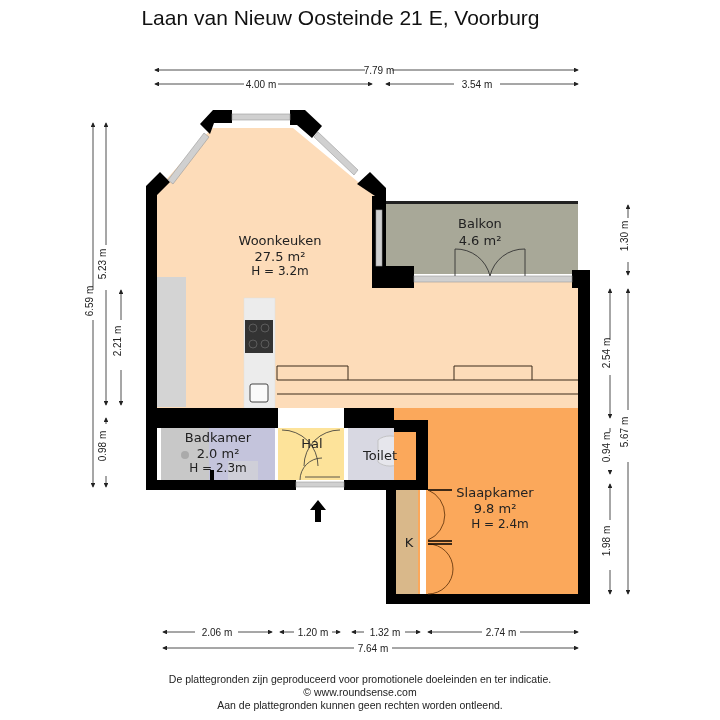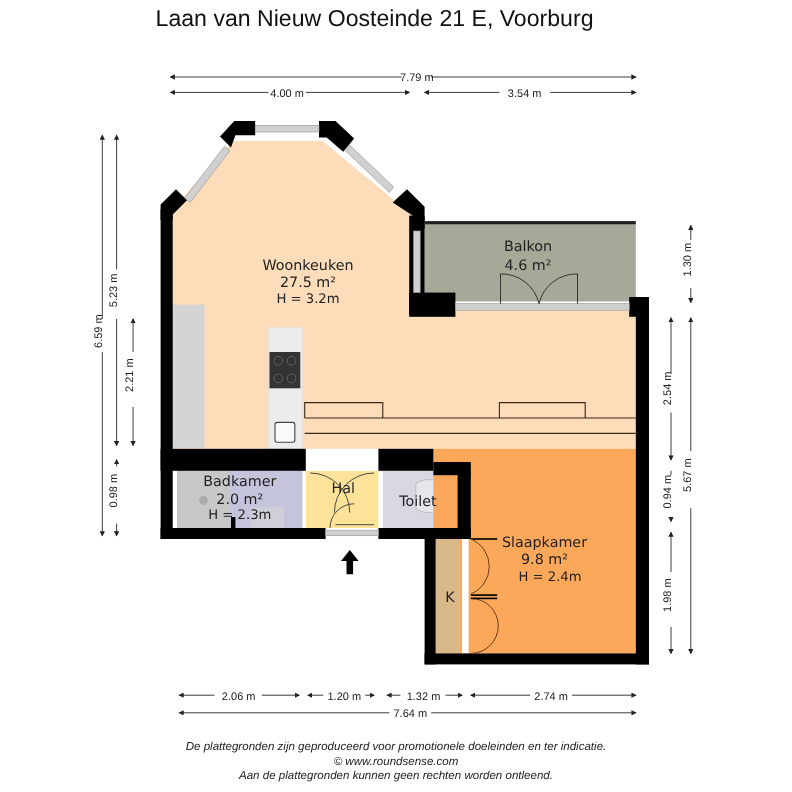--- a/index.html
+++ b/index.html
@@ -2,21 +2,21 @@
 <html><head>
 <meta charset="utf-8">
 <style>
   html, body { margin:0; padding:0; background:#ffffff; }
   body { width:720px; height:720px; position:relative; overflow:hidden; font-family:"Liberation Sans", sans-serif; }
   .title { position:absolute; left:0; top:6px; width:681px; text-align:center; font-size:21px; color:#111; }
   svg { position:absolute; left:0; top:0; }
   .dim { font-family:"Liberation Sans", sans-serif; font-size:10px; fill:#222; }
   .room-label { font-family:"DejaVu Sans", sans-serif; font-size:13px; fill:#222; }
   .room-sub { font-family:"DejaVu Sans", sans-serif; font-size:12px; fill:#222; }
-  .footer { position:absolute; left:0; top:673px; width:720px; text-align:center; font-style:italic; font-size:10.5px; line-height:13px; color:#222; }
+  .footer { position:absolute; left:0; top:673px; width:720px; text-align:center; font-size:10.5px; line-height:13px; color:#222; }
   .footer div { display:block; }
 </style>
 </head>
 <body>
 
 <div class="title">Laan van Nieuw Oosteinde 21 E, Voorburg</div>
 
 <svg width="720" height="720" viewBox="0 0 720 720">
   <defs>
     <marker id="arr" markerWidth="6" markerHeight="6" refX="5" refY="3" orient="auto">

